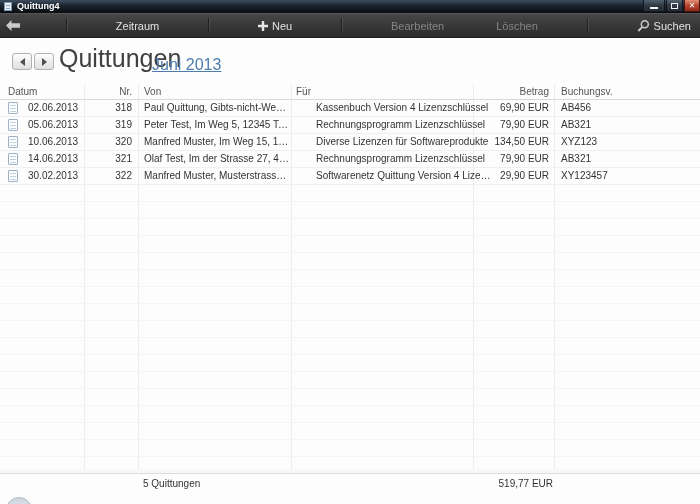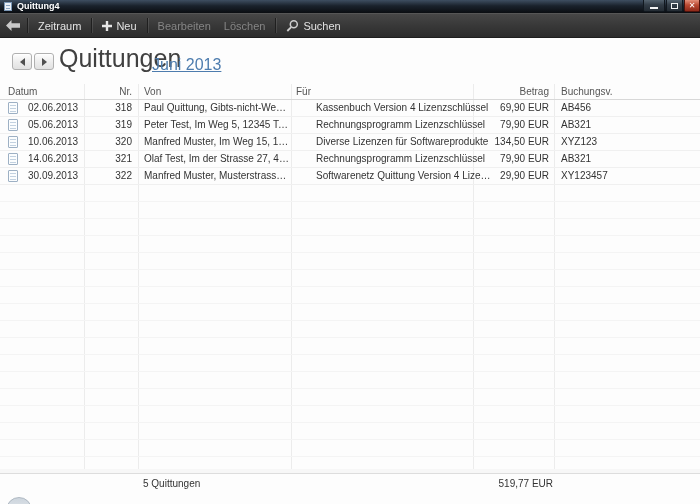--- a/index.html
+++ b/index.html
@@ -36,21 +36,21 @@
   }
   .glyph-min { width:8px; height:2px; background:#f2f2f2; margin-top:5px; }
   .glyph-max { width:7px; height:6px; border:1px solid #f2f2f2; box-sizing:border-box; }
   .glyph-close { color:#fff; font-size:8px; line-height:10px; font-family:"DejaVu Sans",sans-serif; }
 
   
   .toolbar {
     position:absolute; top:13px; left:0; right:0; height:25px; box-sizing:border-box;
     background:linear-gradient(180deg,#474747 0%,#383838 50%,#2c2c2c 100%);
     border-top:1px solid #565656; border-bottom:1px solid #1e1e1e;
-    display:flex; align-items:center; padding:0 6px; gap:7px;
+    display:flex; align-items:center; padding:0 6px; gap:7px;justify-content:space-between;
   }
   .tb-sep { width:1px; height:15px; background:#1f1f1f; box-shadow:1px 0 0 rgba(255,255,255,0.10); flex:none; }
   .tb-btn { color:#e3e3e3; font-size:11px; display:flex; align-items:center; gap:4px; padding:0 3px; white-space:nowrap; cursor:default; }
   .tb-btn.disabled { color:#858585; }
   .tb-right { margin-left:auto; display:flex; align-items:center; gap:9px; padding-right:2px; }
   .icon-span { display:flex; align-items:center; justify-content:center; }
   .gear-glyph { font-family:"DejaVu Sans",sans-serif; font-size:14px; line-height:14px; color:#d6d6d6; }
   .info-circle {
     width:12px; height:12px; box-sizing:border-box; border-radius:50%;
     border:1px solid #d6d6d6; color:#d6d6d6;
@@ -244,21 +244,21 @@
     <span class="td td-nr">321</span>
     <span class="td td-von">Olaf Test, Im der Strasse 27, 43210...</span>
     <span class="td td-fuer">Rechnungsprogramm Lizenzschlüssel</span>
     <span class="td td-betrag">79,90 EUR</span>
     <span class="td td-buch">AB321</span>
   </div>
   <div class="trow r4">
     <span class="td td-icon">
         <span class="doc-icon"></span>
       </span>
-    <span class="td td-datum">30.09.2013</span>
+    <span class="td td-datum">30.02.2013</span>
     <span class="td td-nr">322</span>
     <span class="td td-von">Manfred Muster, Musterstrasse 29,...</span>
     <span class="td td-fuer">Softwarenetz Quittung Version 4 Lizenzschl...</span>
     <span class="td td-betrag">29,90 EUR</span>
     <span class="td td-buch">XY123457</span>
   </div>
 
   <div class="empty-grid"></div>
 
   <div class="summary-sep"></div>

